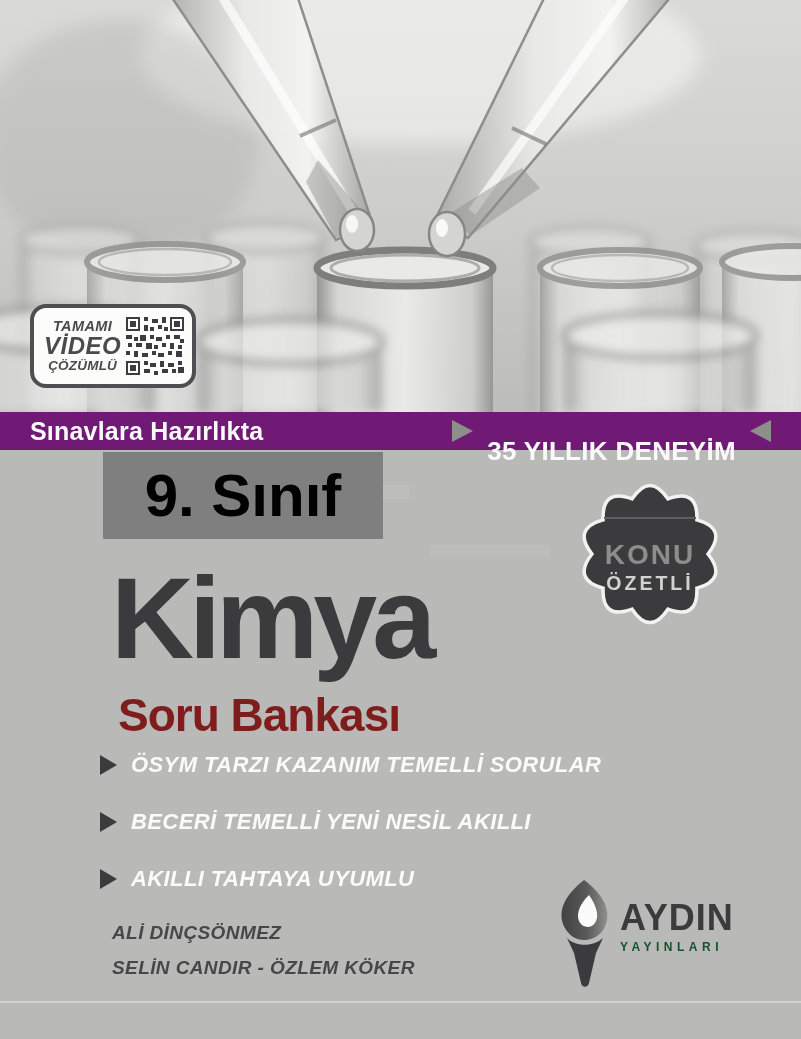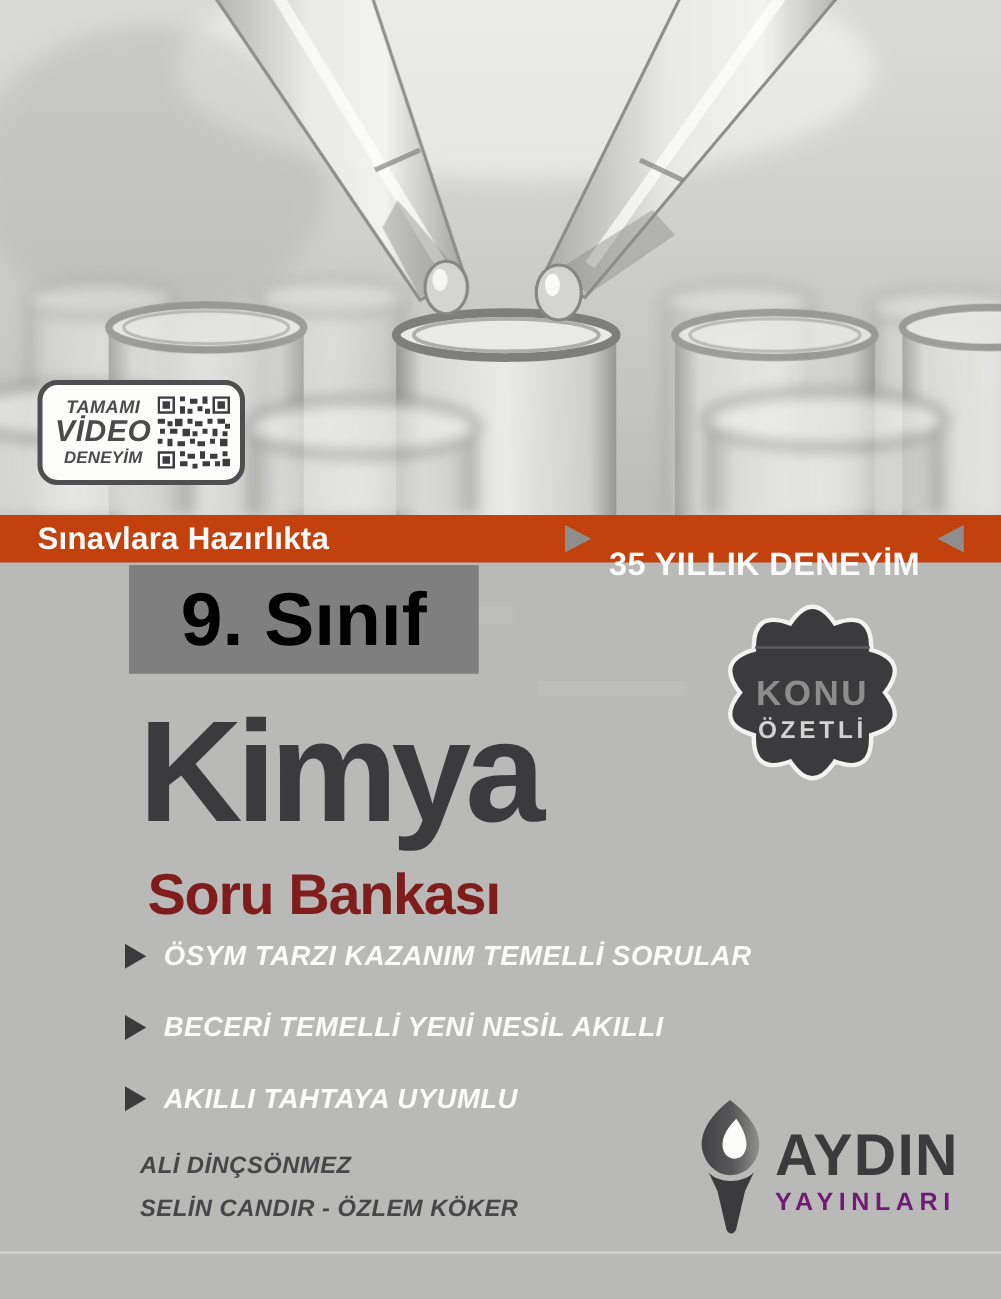--- a/index.html
+++ b/index.html
@@ -18,21 +18,21 @@
     box-sizing:border-box;display:flex;align-items:center;justify-content:space-between;
     padding:4px 8px 4px 10px;
   }
   .vb-text{display:flex;flex-direction:column;align-items:center;line-height:1.02;color:#4b4b4d;font-weight:bold;font-style:italic;}
   .vb-l1{font-size:14.5px;letter-spacing:.4px;}
   .vb-l2{font-size:24px;letter-spacing:.5px;}
   .vb-l3{font-size:13.5px;letter-spacing:.2px;}
   .qr{width:58px;height:58px;flex:0 0 auto;}
   
   .banner{
-    position:absolute;left:0;top:412px;width:801px;height:38px;background:#c2410c;
+    position:absolute;left:0;top:412px;width:801px;height:38px;background:#701a75;
     display:flex;align-items:center;box-sizing:border-box;padding:0 30px;color:#fafafa;
   }
   .banner-left{font-size:25px;font-weight:600;letter-spacing:.2px;margin-right:auto;}
   .tri-right{width:0;height:0;border-left:21px solid #8e8e8c;border-top:11px solid transparent;border-bottom:11px solid transparent;margin:0 14px;}
   .tri-left{width:0;height:0;border-right:21px solid #8e8e8c;border-top:11px solid transparent;border-bottom:11px solid transparent;margin-left:14px;}
   .banner-right{font-size:26px;font-weight:bold;letter-spacing:.3px;margin-top:40px;}
   
   .grade-box{
     position:absolute;left:103px;top:452px;width:280px;height:87px;background:#7f7f7f;
     display:flex;align-items:center;justify-content:center;
@@ -55,22 +55,22 @@
   .feature-tri{width:0;height:0;border-left:17px solid #3b3b3d;border-top:10px solid transparent;border-bottom:10px solid transparent;margin-right:14px;flex:0 0 auto;}
   .feature-text{color:#fbfbfa;font-size:22px;font-weight:bold;font-style:italic;letter-spacing:.4px;white-space:nowrap;}
   
   .authors{position:absolute;left:112px;top:922px;color:#474749;font-weight:bold;font-style:italic;}
   .author-1{font-size:19px;letter-spacing:.4px;}
   .author-2{font-size:19px;letter-spacing:.4px;margin-top:13px;}
   
   .publisher{position:absolute;left:552px;top:878px;display:flex;align-items:flex-start;}
   .torch{width:64px;height:112px;flex:0 0 auto;}
   .pub-text{margin-left:4px;margin-top:22px;}
-  .pub-name{font-size:47px;font-weight:bold;color:#3b3b3d;letter-spacing:1px;line-height:1;}
-  .pub-sub{font-size:20px;font-weight:bold;color:#701a75;letter-spacing:4.5px;margin-top:5px;line-height:1;}
+  .pub-name{font-size:36px;font-weight:bold;color:#3b3b3d;letter-spacing:1px;line-height:1;}
+  .pub-sub{font-size:12px;font-weight:bold;color:#14532d;letter-spacing:4.5px;margin-top:5px;line-height:1;}
   
   .ghost{position:absolute;background:rgba(255,255,255,.07);pointer-events:none;}
   .bottom-line{position:absolute;left:0;top:1001px;width:801px;height:2px;background:rgba(255,255,255,.35);}
 </style>
 </head>
 <body>
 
 <div class="cover">
 
   <div class="photo">
@@ -179,21 +179,21 @@
             <rect x="564" y="336" width="192" height="76" fill="url(#tubeGrad)"></rect>
             <ellipse cx="660" cy="336" rx="96" ry="22" fill="#ececea" stroke="#8f8f8d" stroke-width="7"></ellipse>
           </g>
       </g>
     </svg>
 
     <div class="video-badge">
       <div class="vb-text">
         <div class="vb-l1">TAMAMI</div>
         <div class="vb-l2">VİDEO</div>
-        <div class="vb-l3">DENEYİM</div>
+        <div class="vb-l3">ÇÖZÜMLÜ</div>
       </div>
       <svg class="qr" viewBox="0 0 29 29">
         <rect width="29" height="29" fill="#ffffff"></rect>
         <g fill="#3d3d3f">
           <rect x="0" y="0" width="7" height="7"></rect>
             <rect x="22" y="0" width="7" height="7"></rect>
             <rect x="0" y="22" width="7" height="7"></rect>
           <rect x="9" y="0" width="2" height="2"></rect>
             <rect x="13" y="1" width="3" height="2"></rect>
             <rect x="18" y="0" width="2" height="3"></rect>

